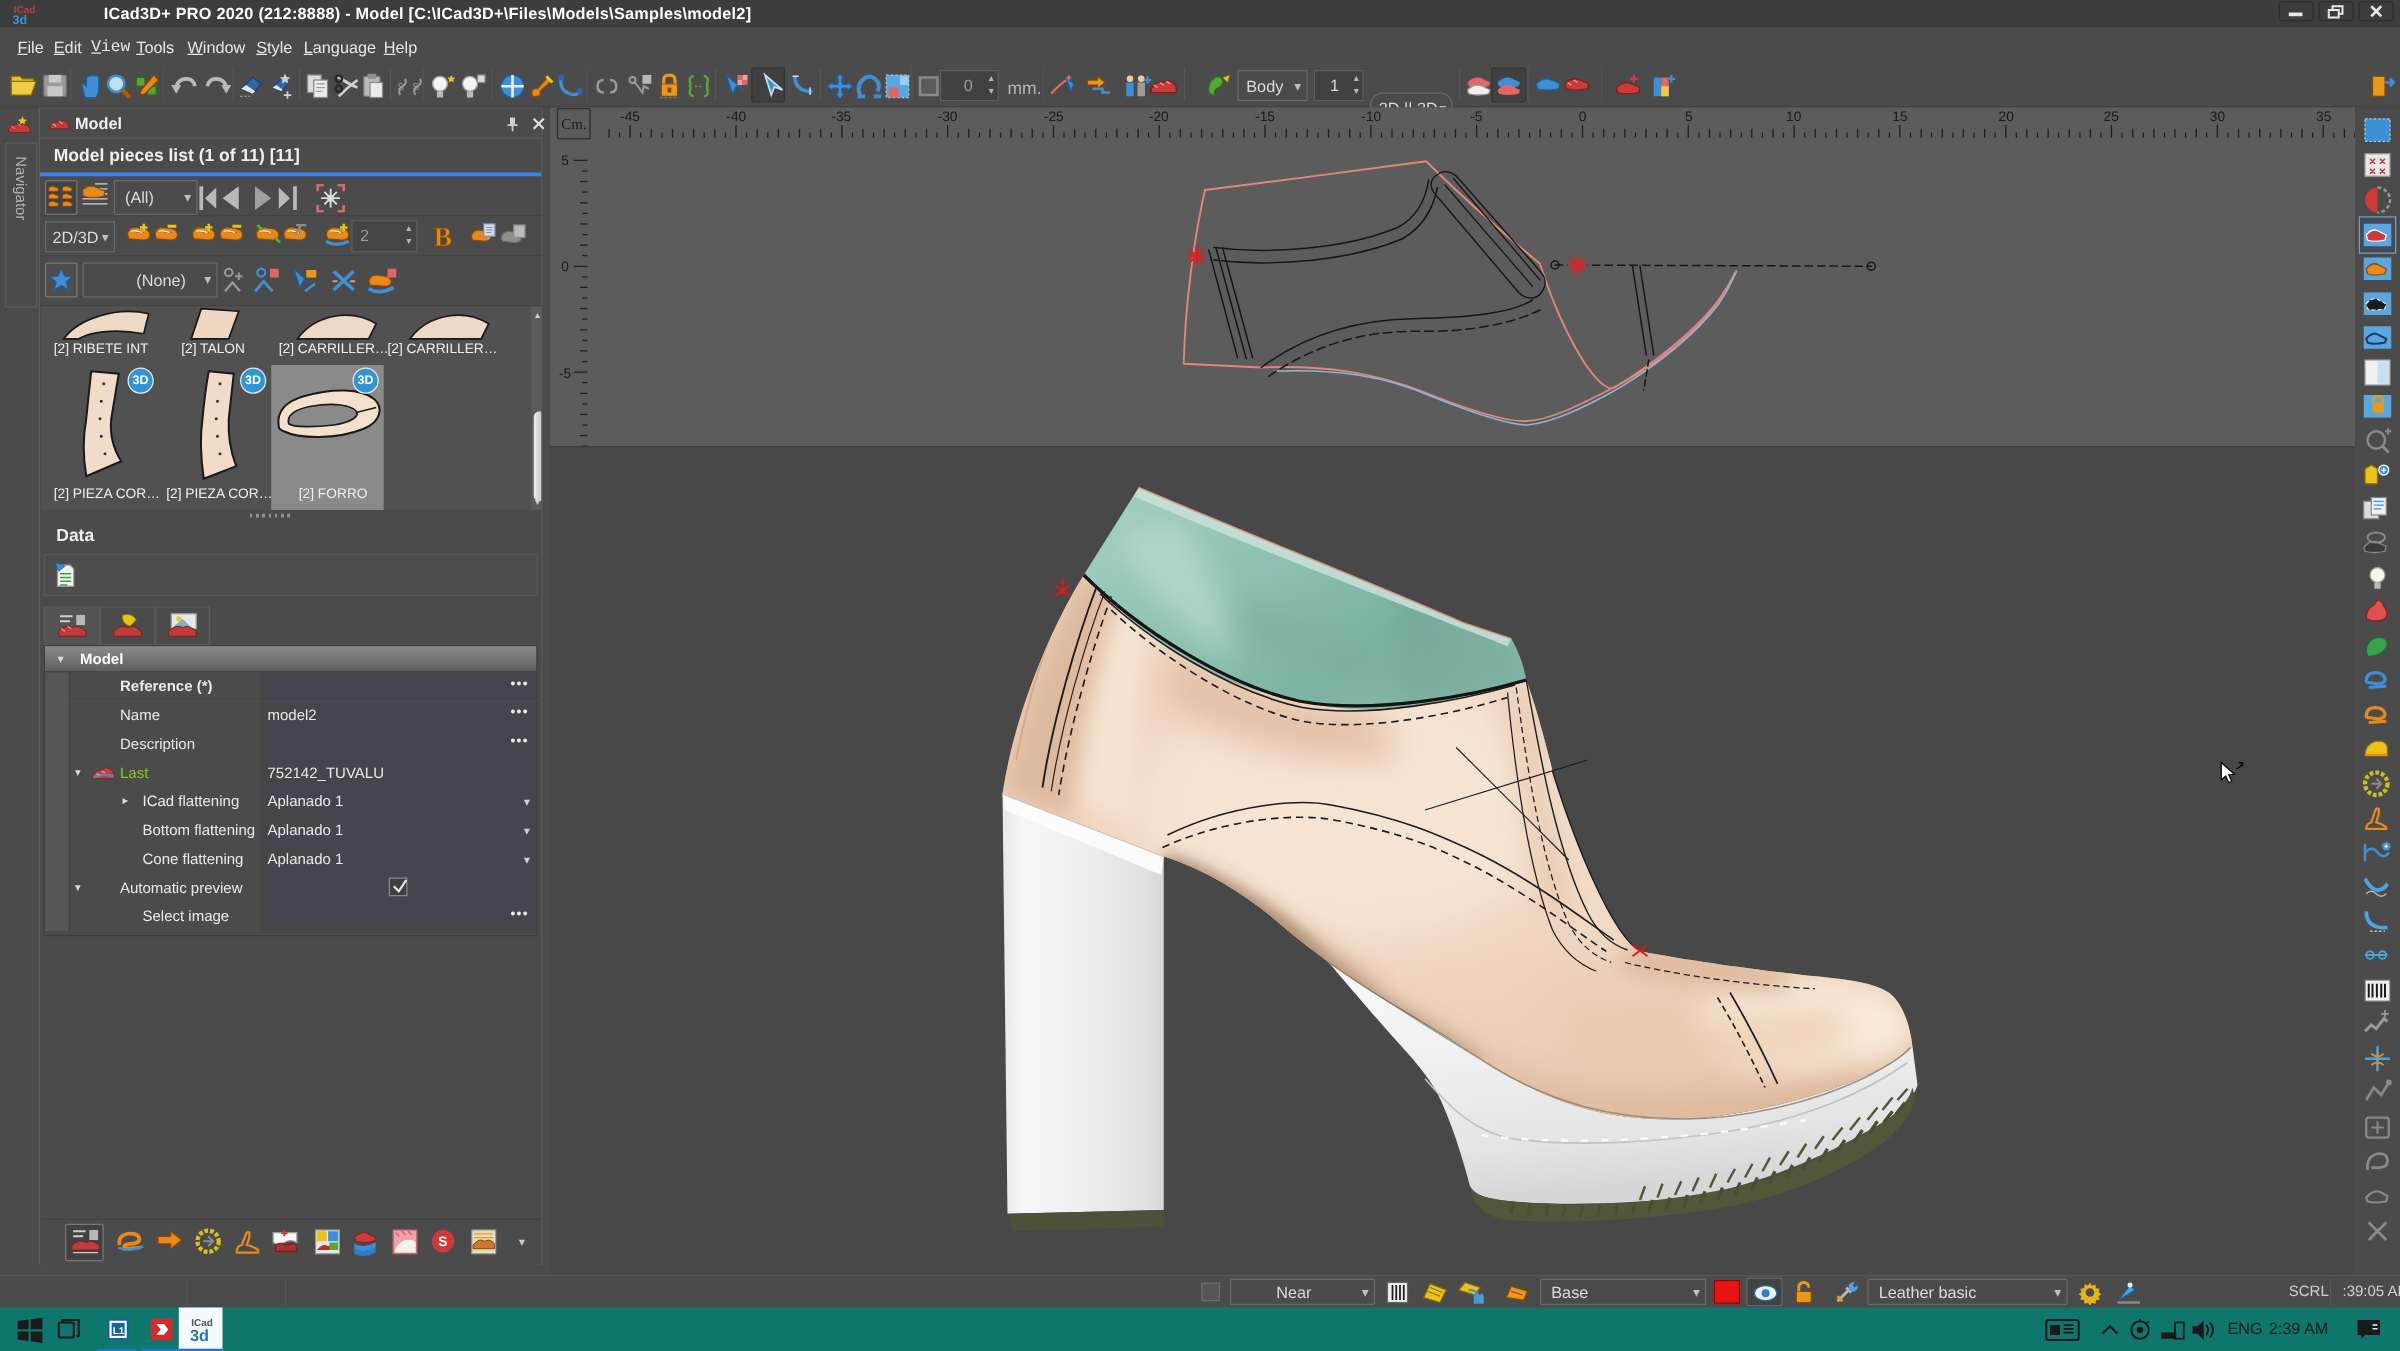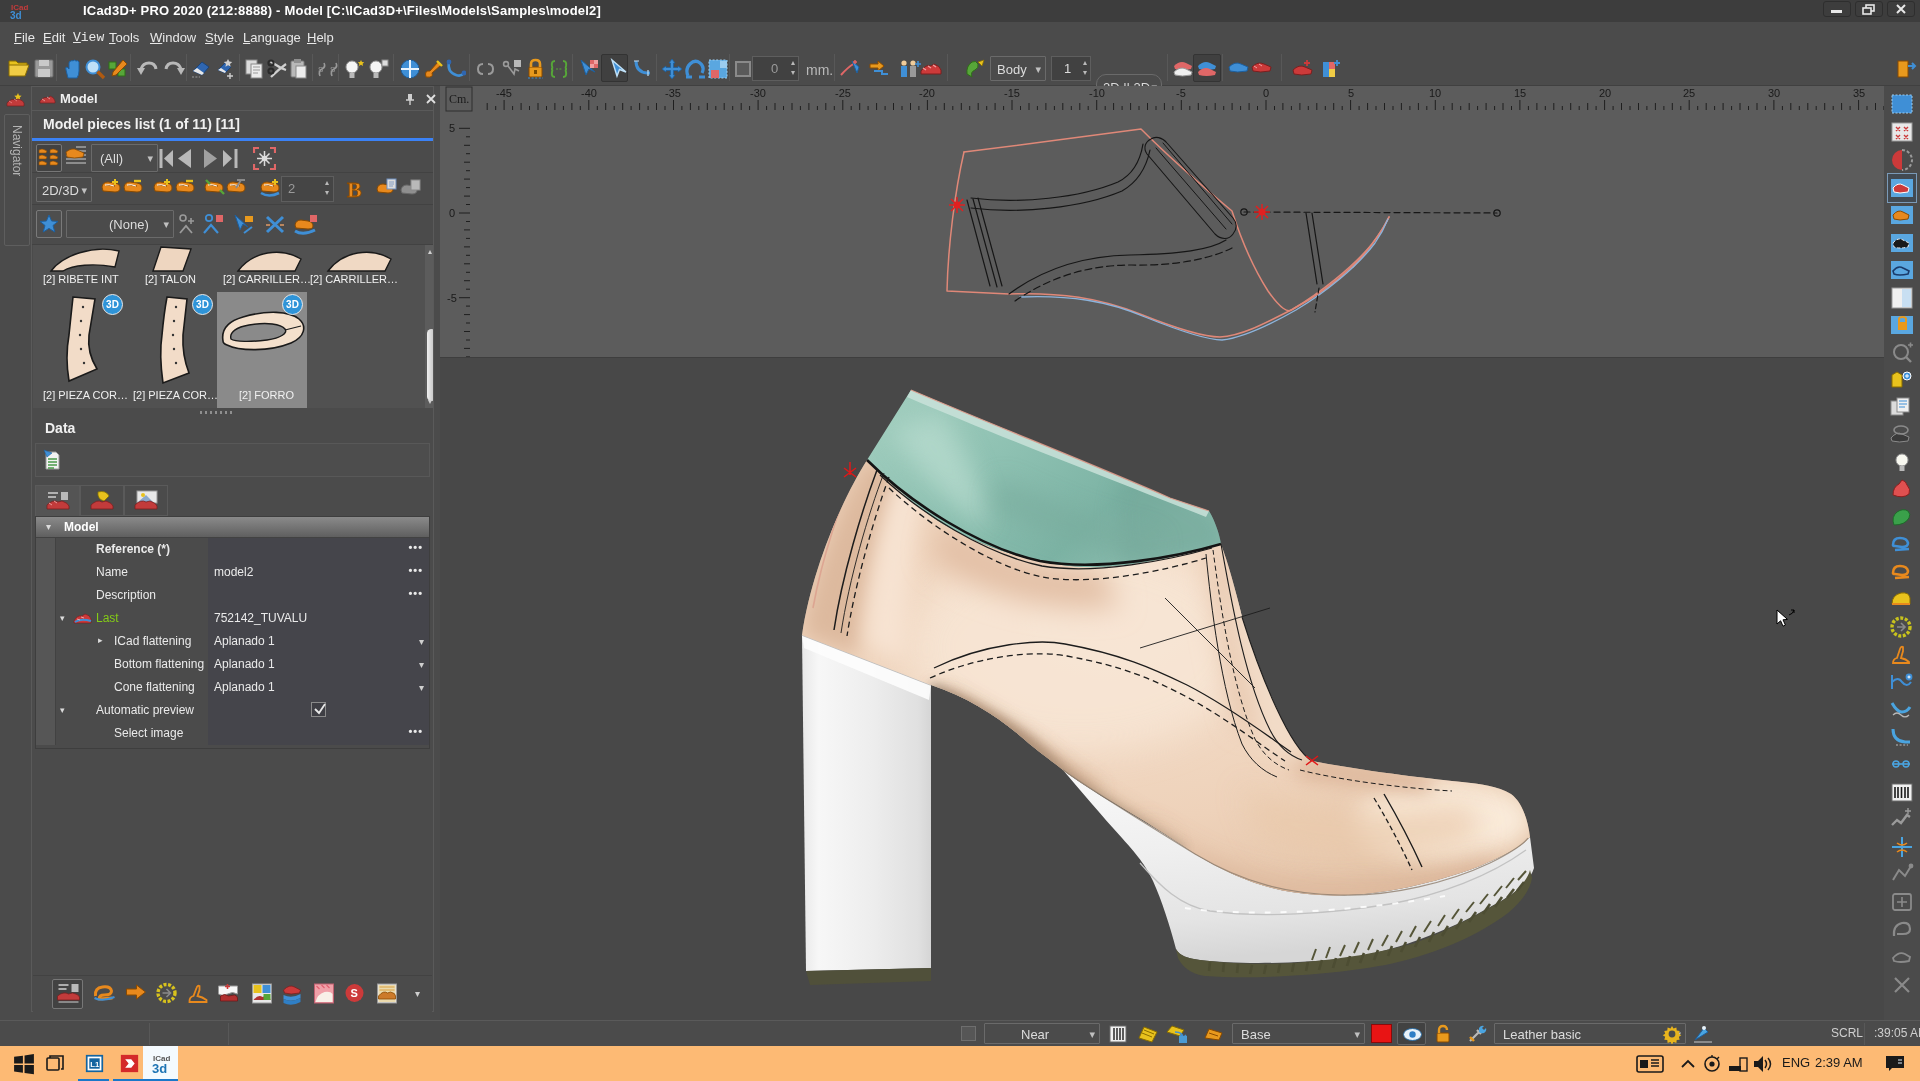--- a/index.html
+++ b/index.html
@@ -13,21 +13,21 @@
   #menubar { position:absolute; left:0; top:22px; width:1920px; height:28px; background:#4b4b4b; color:#e8e8e8; font-size:13px; }
   #menubar span.mi { position:absolute; top:8px; }
   #menubar u { text-decoration:underline; }
   #toolbar { position:absolute; left:0; top:50px; width:1920px; height:36px; background:#4b4b4b; border-bottom:1px solid #404040;}
   .tsep { position:absolute; top:4px; width:1px; height:27px; background:#3e3e3e; border-right:1px solid #585858; }
   #navstrip { position:absolute; left:0; top:86px; width:31px; height:934px; background:#4b4b4b; }
   #leftpanel { position:absolute; left:31px; top:86px; width:403px; height:926px; background:#4b4b4b; border:1px solid #5a5a5a; }
   #views { position:absolute; left:434px; top:86px; width:1450px; height:934px; background:#494949; border-right:1px solid #5a5a5a; border-bottom:1px solid #5a5a5a; }
   #rightbar { position:absolute; left:1884px; top:86px; width:36px; height:934px; background:#4b4b4b; }
   #statusbar { position:absolute; left:0; top:1020px; width:1920px; height:26px; background:#4b4b4b; border-top:1px solid #5a5a5a; color:#dcdcdc; font-size:12px;}
-  #taskbar { position:absolute; left:0; top:1046px; width:1920px; height:35px; background:#fdba74; color:#111; font-size:13px; }
+  #taskbar { position:absolute; left:0; top:1046px; width:1920px; height:35px; background:#0f766e; color:#111; font-size:13px; }
   .pdd { background:#4b4b4b; border:1px solid #6a6a6a; border-radius:1px; }
   .pdd .ddt { position:absolute; left:8px; top:50%; transform:translateY(-50%); font-style:normal; color:#dcdcdc; font-size:13px; white-space:nowrap;}
   .pdd .dda { position:absolute; right:4px; top:50%; transform:translateY(-50%); font-style:normal; color:#c0c0c0; font-size:11px; }
   .pbtn { border:1px solid #6a6a6a; border-radius:2px; background:#4e4e4e; }
   .pbtn-sel { background:#424242; border-color:#777; }
   .ptab { top:0; height:31px; background:#4b4b4b; border:1px solid #5a5a5a; text-align:center; padding-top:4px;}
   .ptab-sel { background:#545454; border-bottom:none; }
 </style>
 </head>
 <body>
@@ -1200,21 +1200,21 @@
       </span>
       <svg class="abs" style="left:1433px;top:3px;" width="20" height="20" viewBox="0 0 20 20">
         <rect x="4" y="9" width="12" height="9" rx="1" fill="#e8991d" stroke="#8a4a00"></rect>
         <path d="M6 9 V6 Q6 2 10 2 Q14 2 14 6" fill="none" stroke="#e8991d" stroke-width="2.4"></path>
       </svg>
       <svg class="abs" style="left:1467px;top:3px;" width="22" height="20" viewBox="0 0 22 20">
         <path d="M3 17 L12 8 M10 6 l4 4" stroke="#b9b9b9" stroke-width="2.2"></path>
         <path d="M12 4 q2 -3 5 -2 l-2 2 2 2 2 -2 q1 3 -2 5 q-3 1 -5 -1" fill="#4aa4e0"></path>
         <path d="M3 13 l4 4" stroke="#e8991d" stroke-width="2.4"></path>
       </svg>
-      <span class="abs pdd" style="left:1494px;top:2px;width:192px;height:21px;">
+      <span class="abs pdd" style="left:1494px;top:2px;width:160px;height:21px;">
         <i class="ddt">Leather basic</i>
         <i class="dda">▾</i>
       </span>
       <svg class="abs" style="left:1662px;top:3px;" width="20" height="20" viewBox="0 0 20 20">
         <path d="M10 2 l1.5 2.5 2.9-.9 .3 3 3 .3 -.9 2.9 2.5 1.5 -2.5 1.5 .9 2.9 -3 .3 -.3 3 -2.9 -.9 -1.5 2.5 -1.5 -2.5 -2.9 .9 -.3 -3 -3 -.3 .9 -2.9 -2.5 -1.5 2.5 -1.5 -.9 -2.9 3 -.3 .3 -3 2.9 .9 z" fill="#e8b41d"></path>
         <circle cx="10" cy="10" r="3.4" fill="#4b4b4b"></circle>
       </svg>
       <svg class="abs" style="left:1692px;top:3px;" width="22" height="20" viewBox="0 0 22 20">
         <path d="M3 16 L12 4 L16 8 Z" fill="#4aa4e0" stroke="#1d5f9e"></path>
         <path d="M2 18 h18" stroke="#8a8a8a" stroke-width="2"></path>

